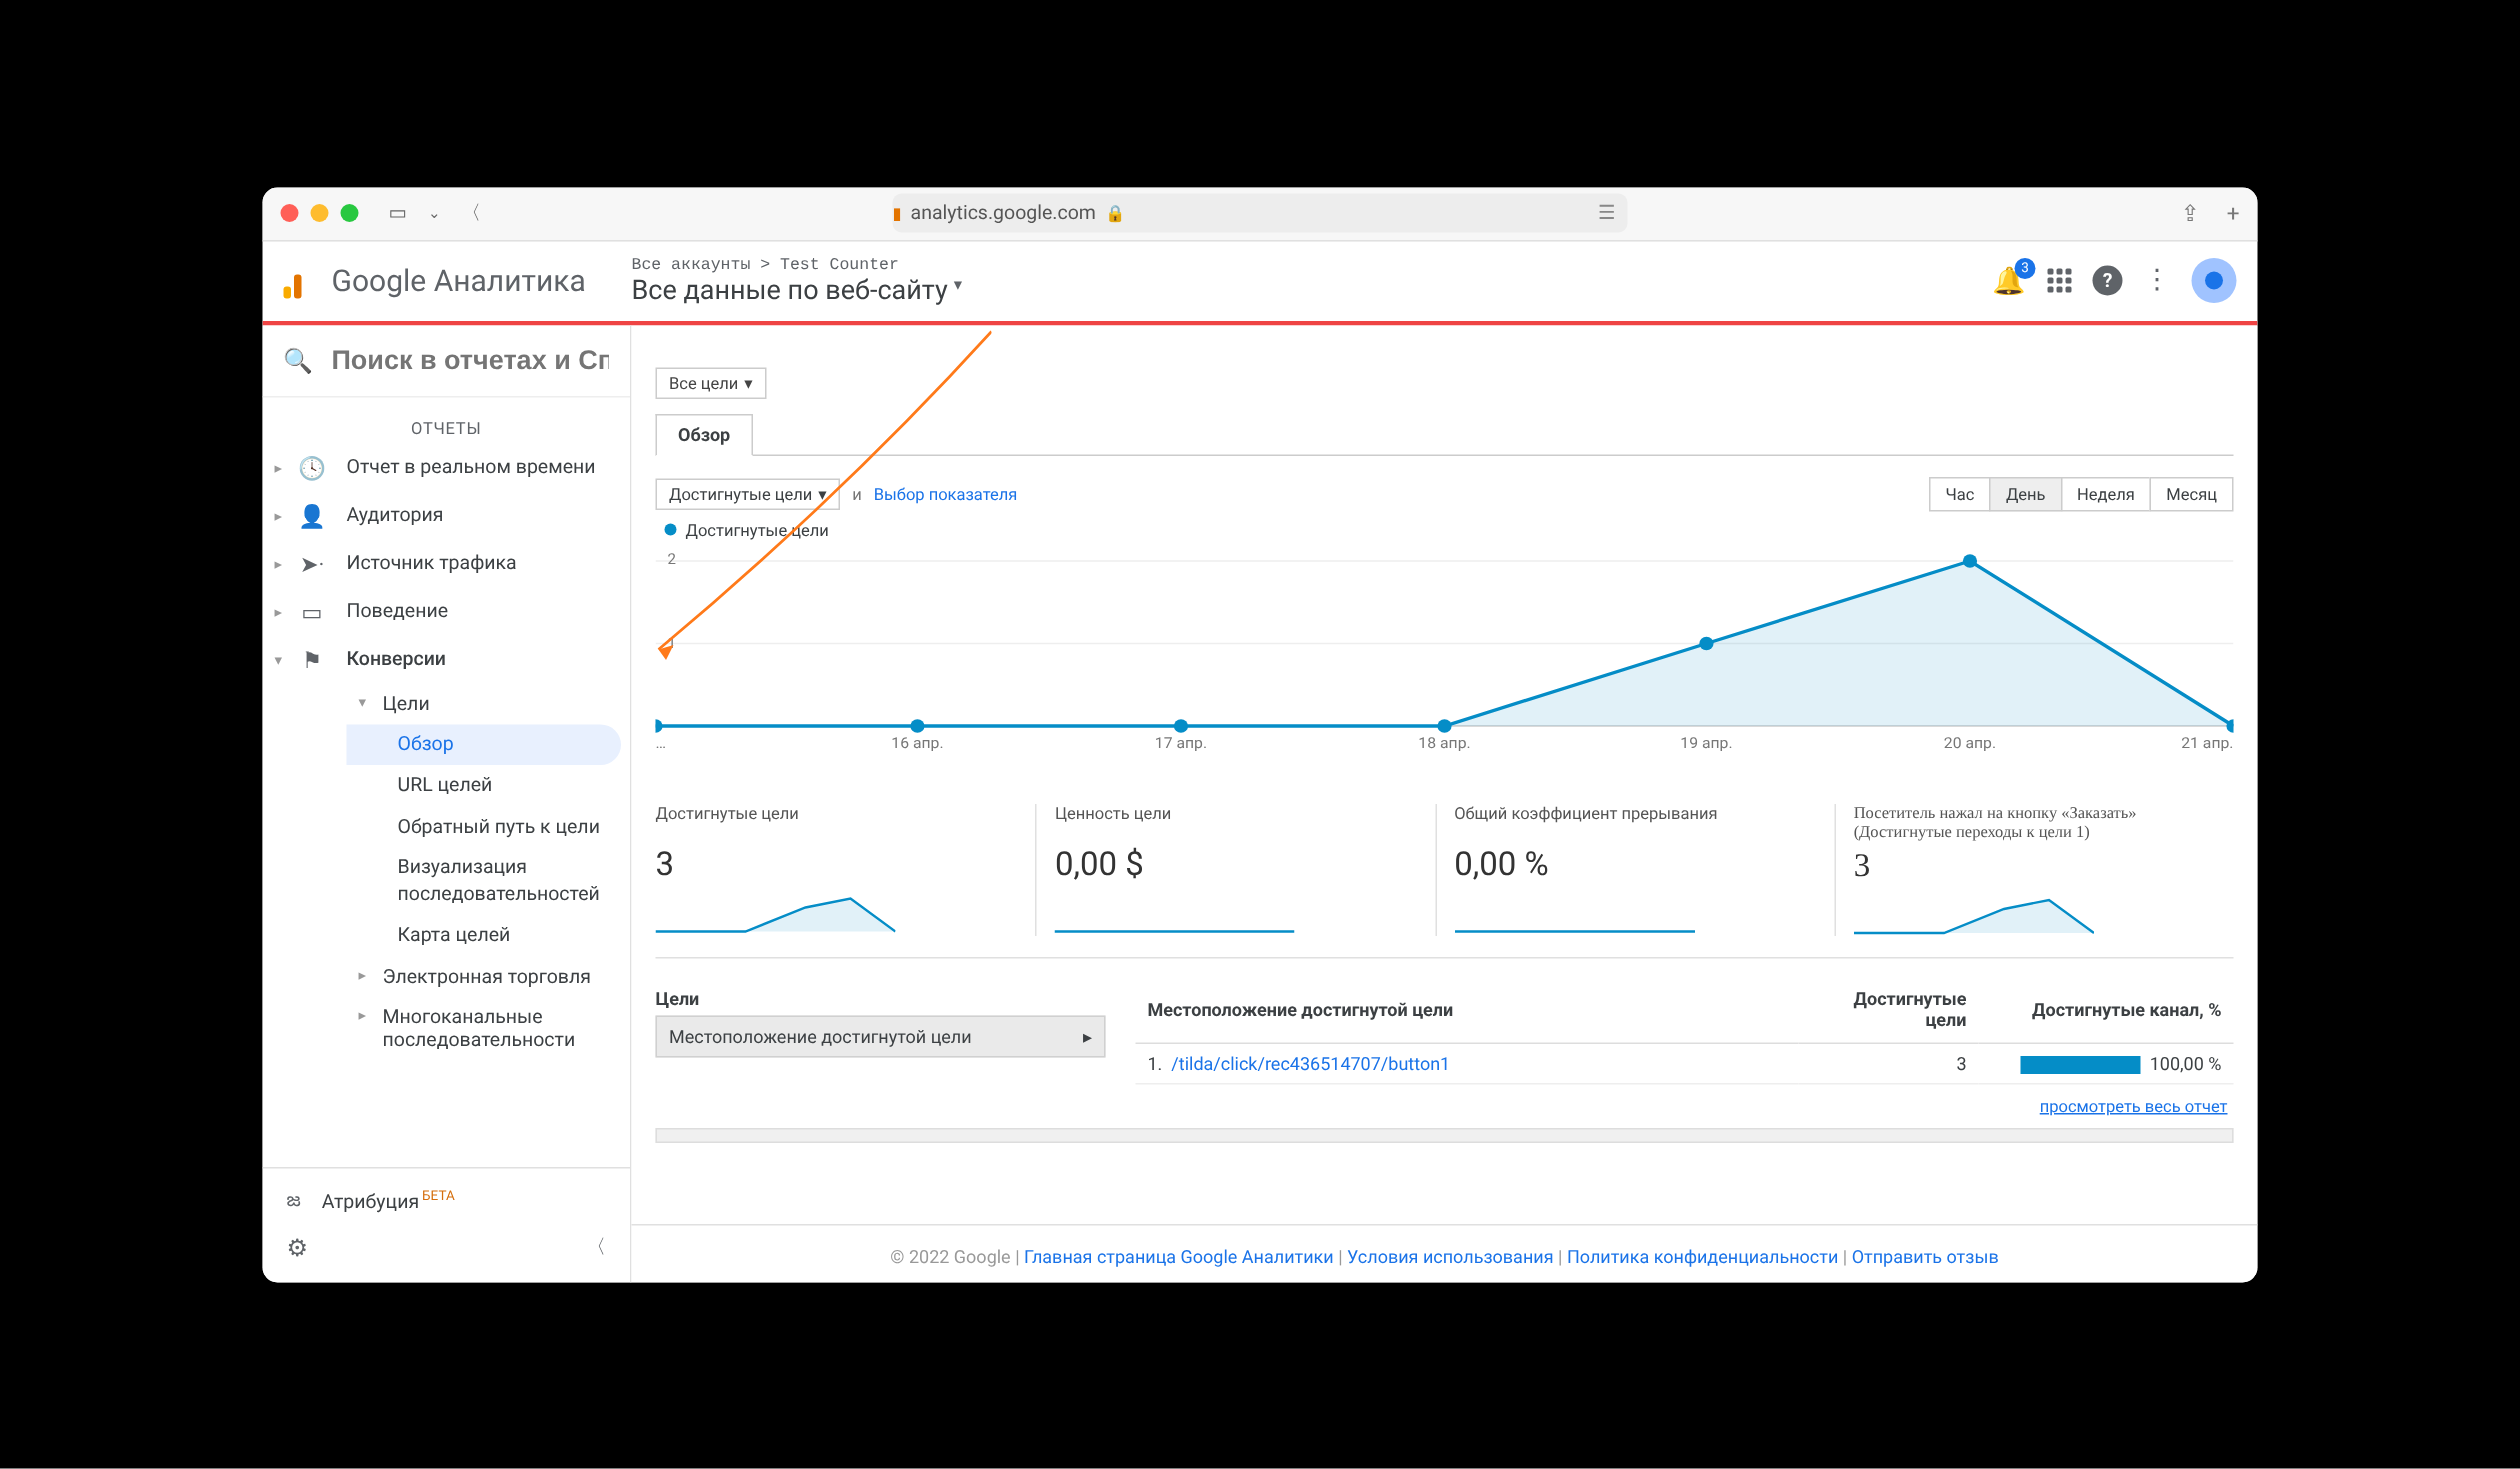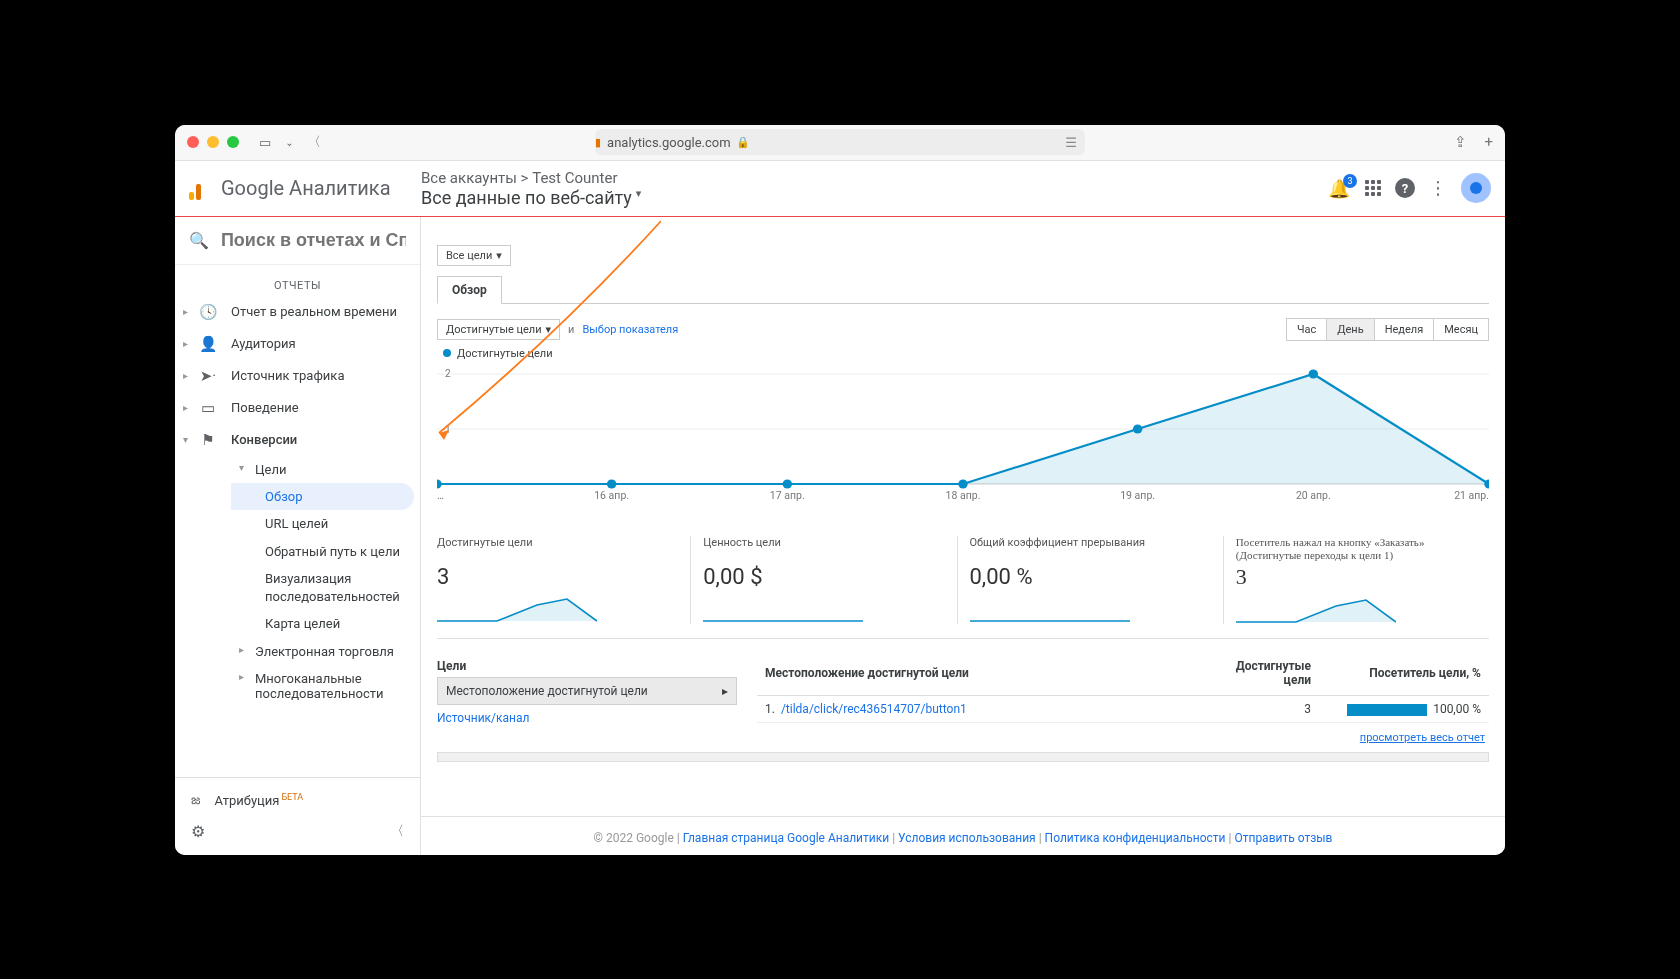--- a/index.html
+++ b/index.html
@@ -7,28 +7,28 @@
 .browser { width: 1330px; height: 730px; background: #fff; border-radius: 10px; overflow: hidden; display: flex; flex-direction: column; box-shadow: 0 20px 60px rgba(0,0,0,.5); position: relative; }
 .titlebar { height: 36px; background: #f7f7f7; display: flex; align-items: center; padding: 0 12px; border-bottom: 1px solid #e0e0e0; position: relative; }
 .traffic { display: flex; gap: 8px; }
 .tl { width: 12px; height: 12px; border-radius: 50%; }
 .tl.red { background: #ff5f57; } .tl.yellow { background: #febc2e; } .tl.green { background: #28c840; }
 .tb-controls { display: flex; align-items: center; gap: 14px; margin-left: 20px; color: #666; font-size: 13px; }
 .url-bar { position: absolute; left: 50%; transform: translateX(-50%); width: 490px; height: 26px; background: #ededed; border-radius: 6px; display: flex; align-items: center; justify-content: center; gap: 6px; color: #555; font-size: 13px; }
 .url-bar .lock { color: #888; font-size: 11px; }
 .tb-right { margin-left: auto; display: flex; gap: 18px; color: #777; font-size: 15px; }
 .app { flex: 1; display: flex; flex-direction: column; min-height: 0; }
-.header { height: 56px; display: flex; align-items: center; padding: 0 14px; border-bottom: 1px solid #ef4444; }
+.header { height: 56px; display: flex; align-items: center; padding: 0 14px; border-bottom: 3px solid #ef4444; }
 .logo-wrap { display: flex; align-items: center; gap: 10px; width: 232px; }
 .logo-icon { width: 22px; height: 24px; display: flex; align-items: flex-end; gap: 2px; }
 .logo-icon span:nth-child(1){ width:5px; height:8px; background:#f9ab00; border-radius:2px;} 
 .logo-icon span:nth-child(2){ width:5px; height:16px; background:#e37400; border-radius:2px;}
 .logo-text { font-size: 20px; color: #5f6368; }
 .header-main { flex: 1; display: flex; flex-direction: column; justify-content: center; }
-.breadcrumb { font-size: 15px; color: #5f6368; }
+.breadcrumb { font-size: 11px; color: #5f6368; font-family: Liberation Mono, monospace; }
 .view-title { font-size: 18px; color: #3c4043; display: flex; gap: 4px; }
 .header-right { display: flex; align-items: center; gap: 14px; }
 .bell { position: relative; color: #5f6368; font-size: 18px;}
 .bell .badge { position: absolute; top: -4px; right: -6px; background: #1a73e8; color: #fff; width: 14px; height: 14px; border-radius: 50%; font-size: 9px; display:flex; align-items:center; justify-content:center; }
 .apps-icon { width: 16px; height: 16px; display: grid; grid-template-columns: repeat(3,4px); gap: 2px; }
 .apps-icon span { width:4px; height:4px; background:#5f6368; border-radius:1px;}
 .help-icon { width:20px;height:20px;border-radius:50%;background:#5f6368;color:#fff;display:flex;align-items:center;justify-content:center;font-size:13px;font-weight:bold;}
 .avatar { width: 30px; height: 30px; border-radius: 50%; background: #a0c3ff; display:flex;align-items:center;justify-content:center;}
 .avatar::after{content:"";width:12px;height:12px;background:#1a73e8;border-radius:50%;}
 .body { flex: 1; display: flex; min-height: 0; }
@@ -300,29 +300,28 @@
               </div>
           </div>
 
           <div class="table-area">
             <div class="dim-col">
               <div class="dim-header">Цели</div>
               <div class="dim-row active">
                   <span>Местоположение достигнутой цели</span>
                   <span>▸</span>
                 </div>
-              <div class="dim-row dim-link">Источник/канал</div>
             </div>
             <div class="data-col">
               <table class="dtable">
                 <thead>
                     <tr>
                   <th>Местоположение достигнутой цели</th>
                   <th style="width:120px;">Достигнутые цели</th>
-                  <th style="width:170px;">Посетитель цели, %</th>
+                  <th style="width:170px;">Достигнутые канал, %</th>
                 </tr>
                   </thead>
                 <tbody>
                     <tr>
                   <td><span>1.</span>&nbsp;&nbsp;<span style="color:#1a73e8;">/tilda/click/rec436514707/button1</span></td>
                   <td>3</td>
                   <td><span class="bar-cell"></span><span>100,00 %</span></td>
                 </tr>
                   </tbody>
               </table>

